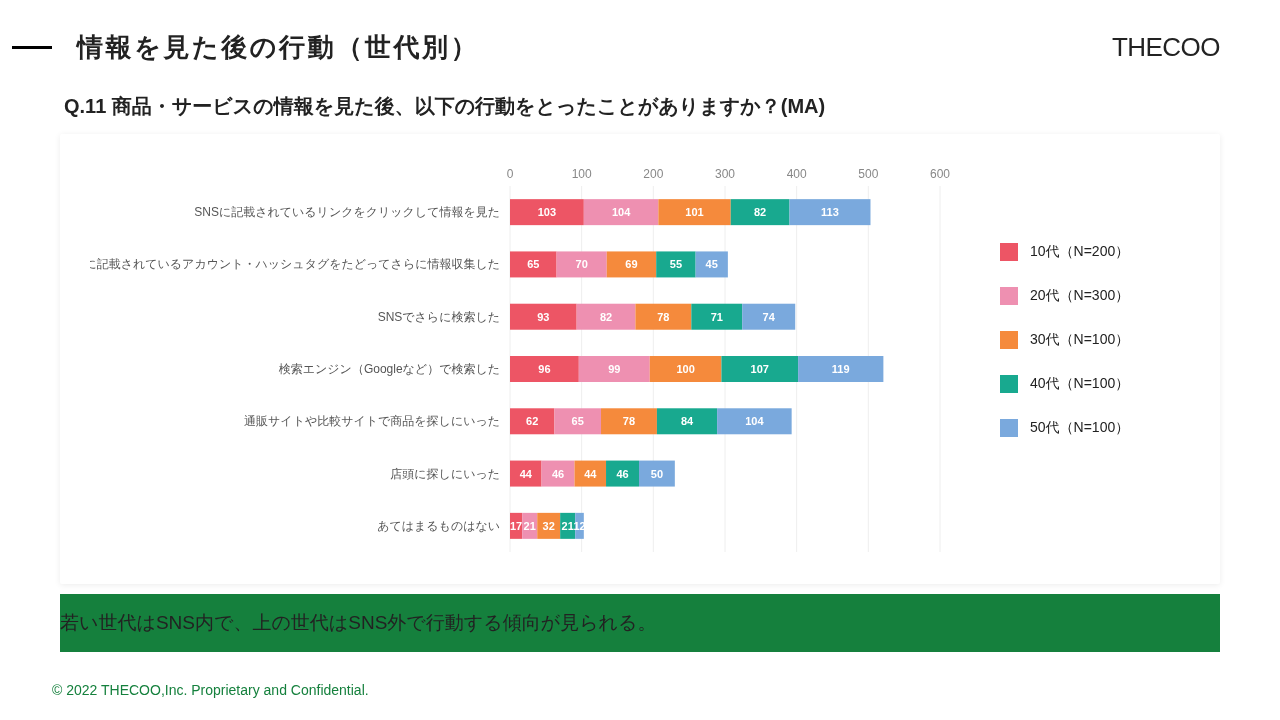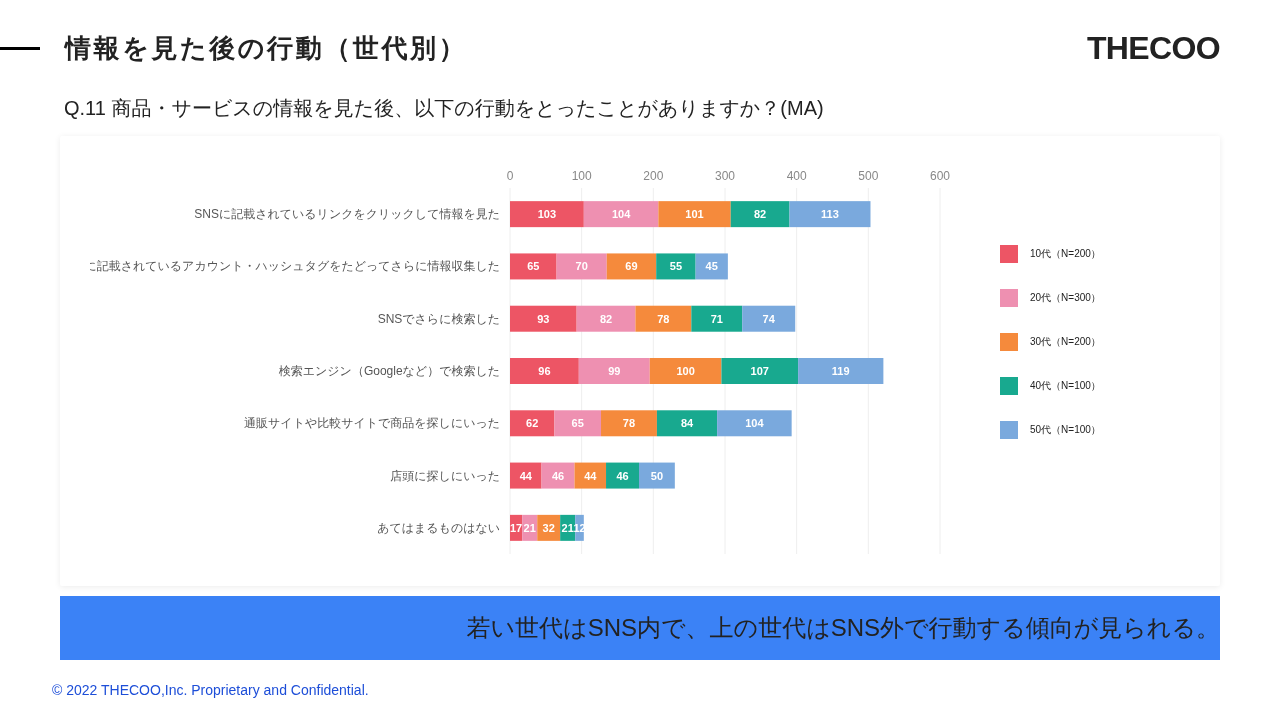--- a/index.html
+++ b/index.html
@@ -5,52 +5,52 @@
   * { box-sizing: border-box; margin: 0; padding: 0; }
   body {
     font-family: "Hiragino Kaku Gothic ProN", "Meiryo", sans-serif;
     width: 1280px;
     height: 720px;
     background: #fff;
     color: #222;
     position: relative;
     overflow: hidden;
   }
-  .header { padding: 30px 60px 10px 0; display: flex; align-items: center; justify-content: space-between; gap: 6px; }
+  .header { padding: 30px 60px 10px 12px; display: flex; align-items: center; justify-content: space-between; gap: 6px; }
   .title-wrap { display: flex; align-items: center; }
   .title-bar { width: 40px; height: 3px; background: #000; margin-right: 25px; }
   .title { font-size: 26px; font-weight: 700; letter-spacing: 0.1em; }
-  .brand { font-size: 32px; font-weight: 700; letter-spacing: -0.02em; }
-  .question { font-size: 20px; font-weight: 400; margin: 18px 0 14px 64px; }
+  .brand { font-size: 26px; font-weight: 400; letter-spacing: -0.02em; }
+  .question { font-size: 20px; font-weight: 700; margin: 18px 0 14px 64px; }
 
   .chart-card {
     margin: 0 60px;
     box-shadow: 0 1px 6px rgba(0,0,0,0.08);
     border-radius: 2px;
     padding: 28px 30px 18px 30px;
     position: relative;
   }
   .chart-body { display: flex; }
   .chart-svg-wrap { position: relative; }
   .legend { margin-left: 40px; padding-top: 55px; }
-  .legend-item { display: flex; align-items: center; margin: 26px 0; font-size: 10px; }
+  .legend-item { display: flex; align-items: center; margin: 26px 0; font-size: 14px; }
   .legend-sw { width: 18px; height: 18px; margin-right: 12px; }
   .note-band {
     margin: 10px 60px 0 60px;
-    background: #3b82f6;
-    text-align: right;
-    font-size: 24px;
+    background: #15803d;
+    text-align: left;
+    font-size: 19px;
     padding: 16px 0;
   }
   .footer {
     position: absolute;
     left: 52px;
     bottom: 22px;
     font-size: 14px;
-    color: #1d4ed8;
+    color: #15803d;
   }
   svg text { font-family: inherit; }
   .axis-tick { font-size: 12px; fill: #888; }
   .cat-label { font-size: 12px; fill: #555; text-anchor: end; }
   .grid-line { stroke: #eee; stroke-width: 1; }
   .bar-label { font-size: 11px; fill: #fff; text-anchor: middle; font-weight: 600; }
 </style>
 </head>
 <body>
 
@@ -165,21 +165,21 @@
         <div class="legend-item">
           <div class="legend-sw" style="background: rgb(237, 85, 101);"></div>
           <span>10代（N=200）</span>
         </div>
         <div class="legend-item">
           <div class="legend-sw" style="background: rgb(238, 144, 177);"></div>
           <span>20代（N=300）</span>
         </div>
         <div class="legend-item">
           <div class="legend-sw" style="background: rgb(245, 138, 60);"></div>
-          <span>30代（N=200）</span>
+          <span>30代（N=100）</span>
         </div>
         <div class="legend-item">
           <div class="legend-sw" style="background: rgb(24, 169, 143);"></div>
           <span>40代（N=100）</span>
         </div>
         <div class="legend-item">
           <div class="legend-sw" style="background: rgb(122, 169, 221);"></div>
           <span>50代（N=100）</span>
         </div>
       </div>

